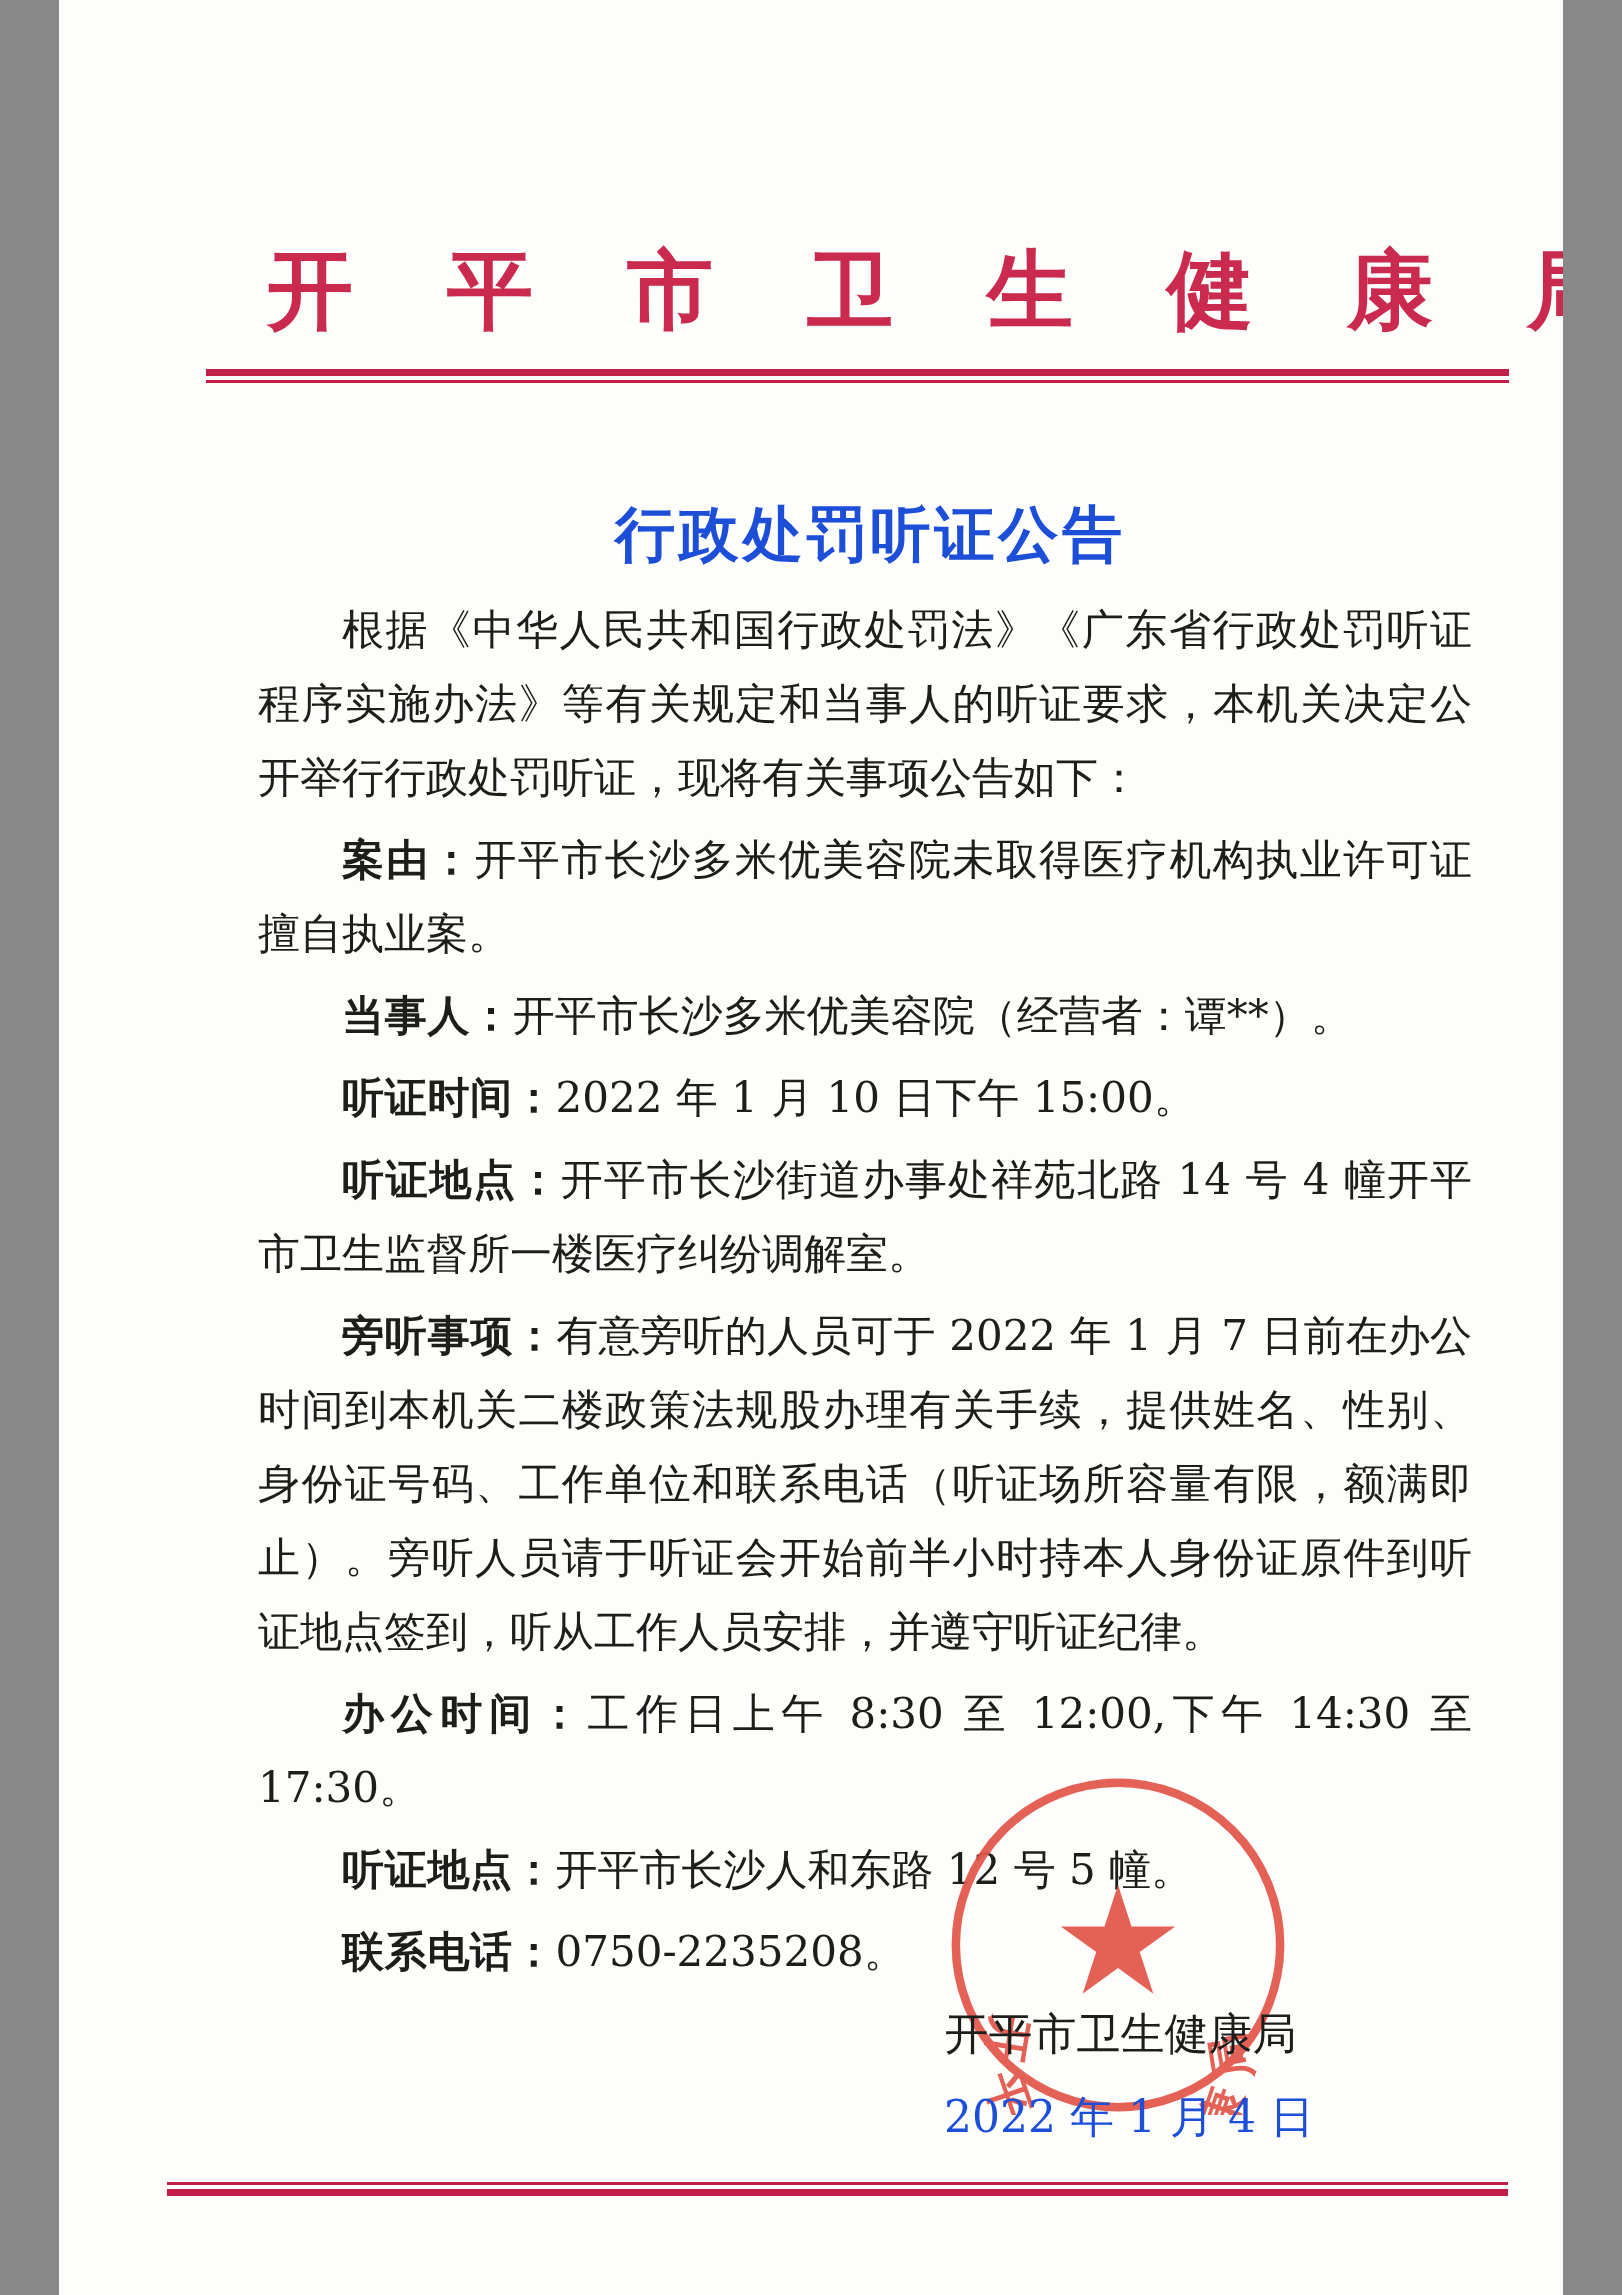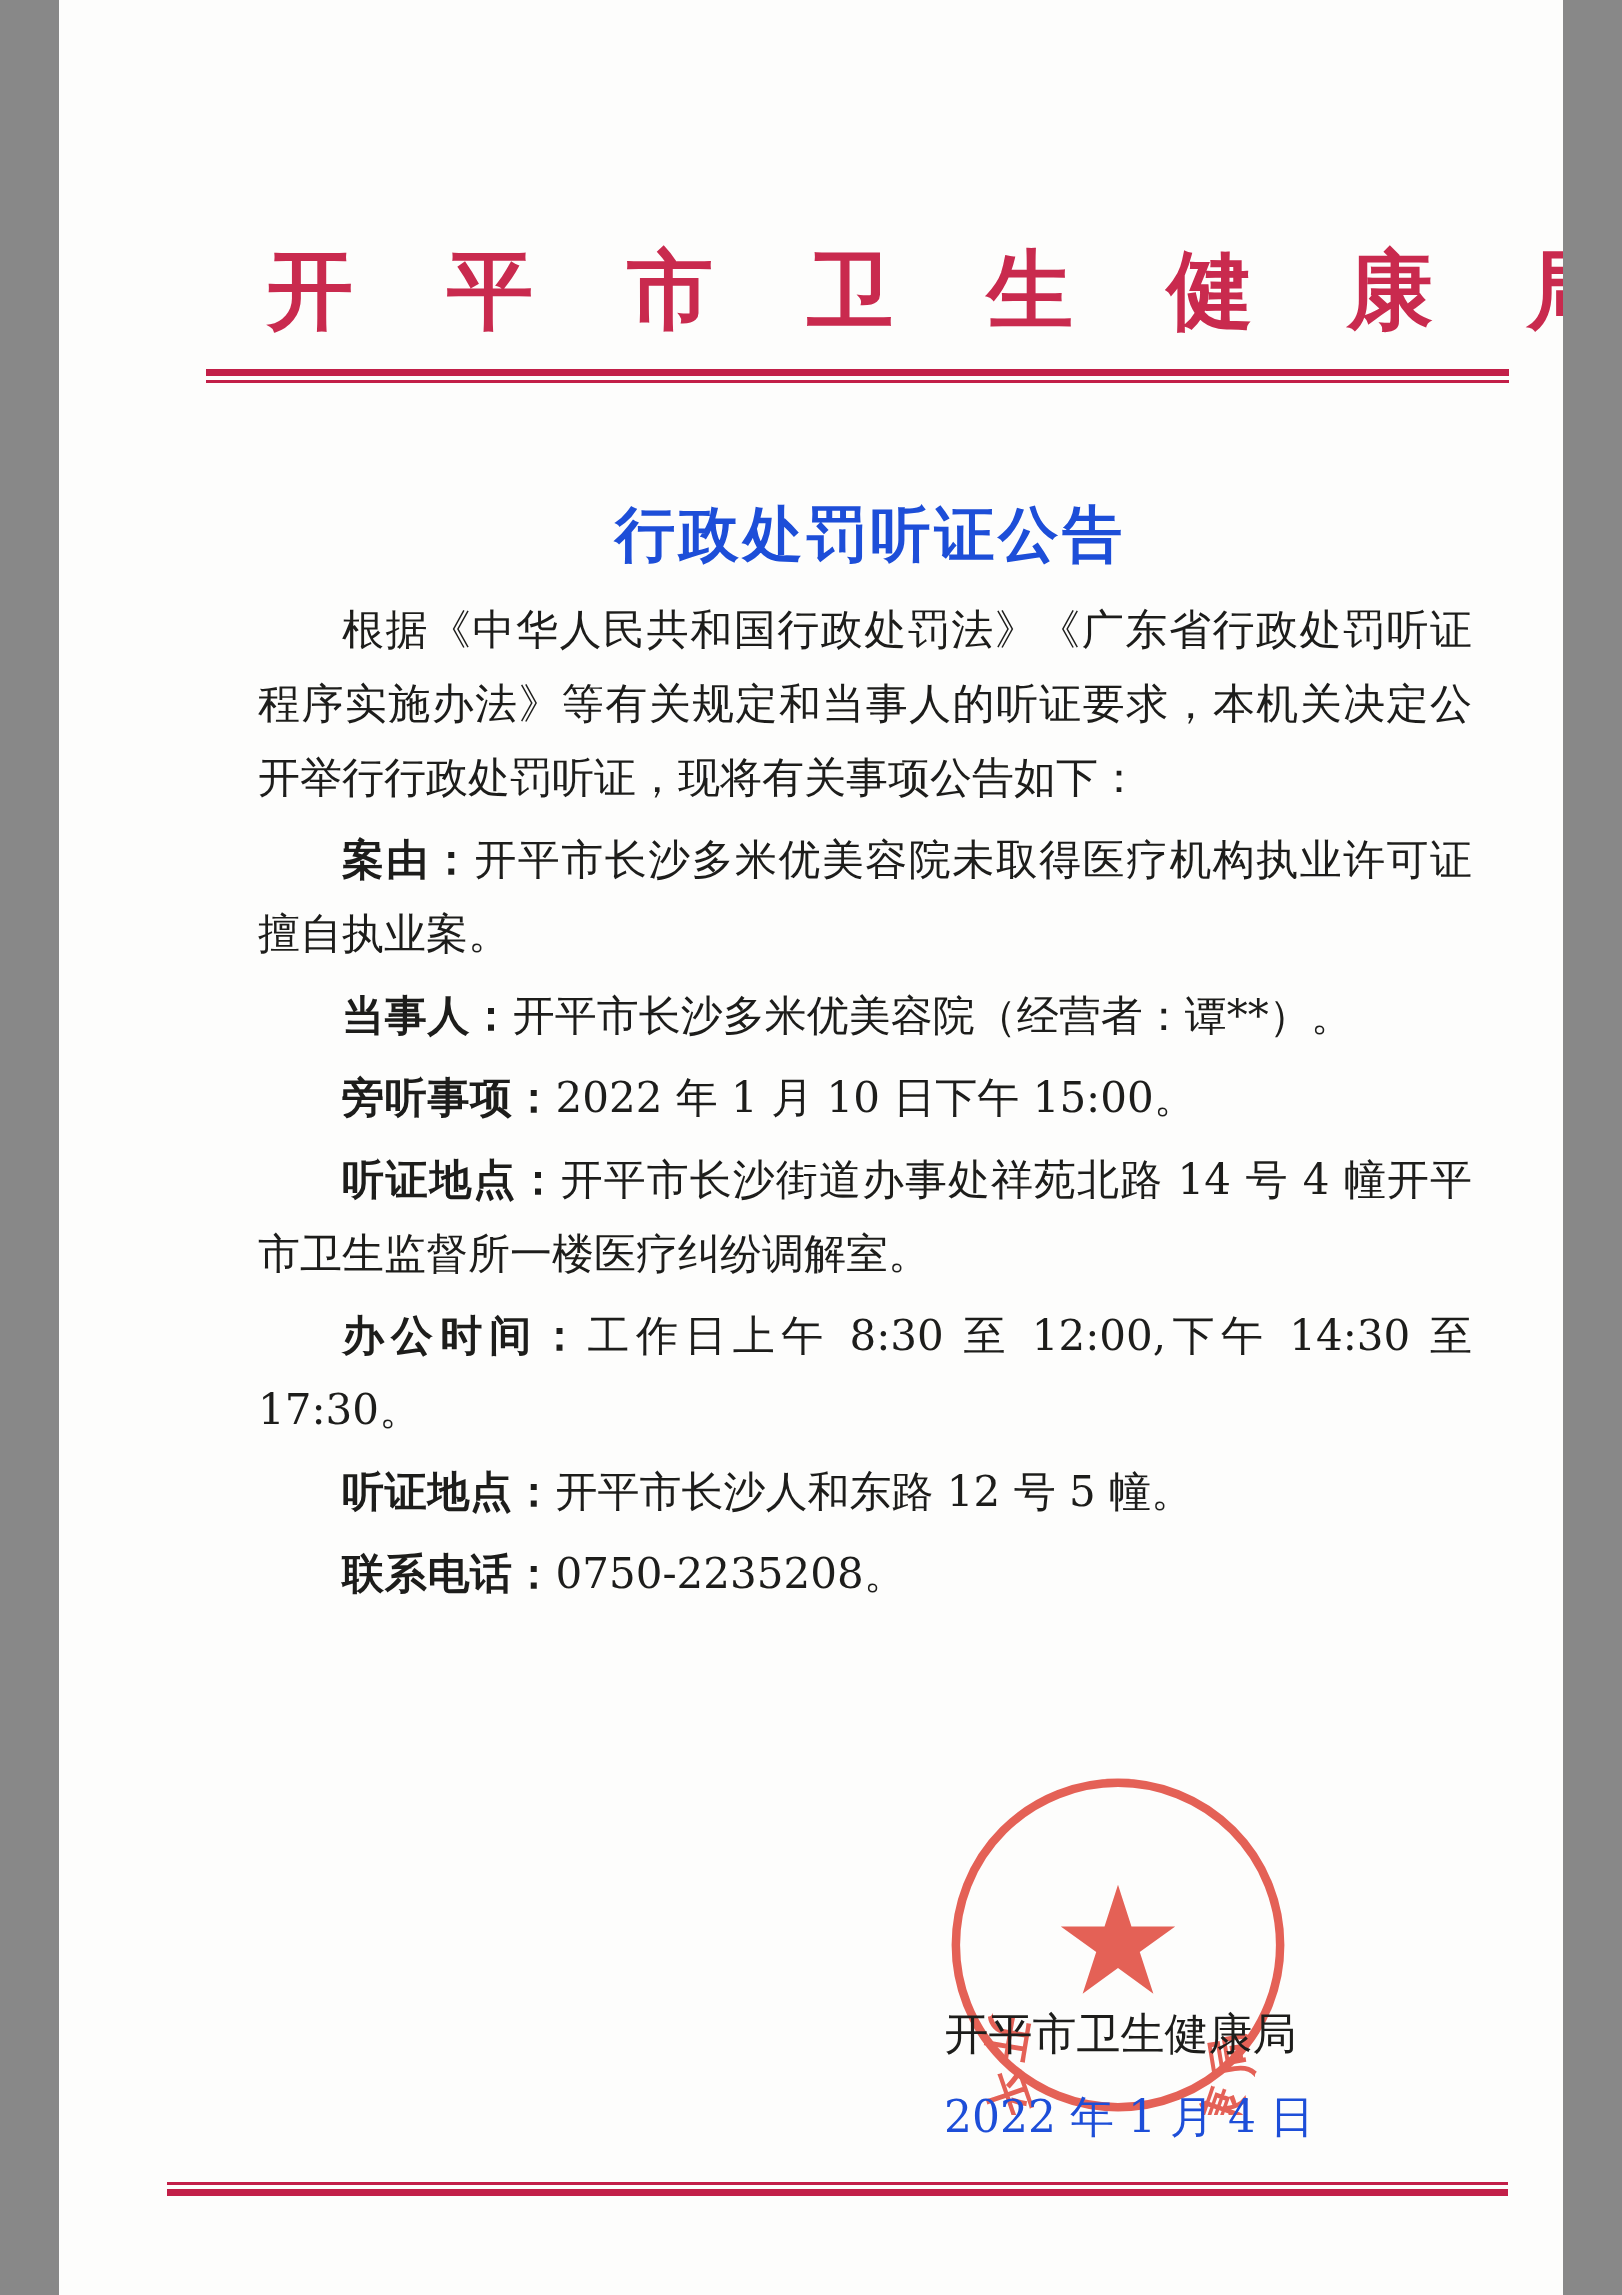--- a/index.html
+++ b/index.html
@@ -74,22 +74,23 @@
   <div class="agency-name">开平市卫生健康局</div>
   <div class="rule head-rule-thick"></div>
   <div class="rule head-rule-thin"></div>
 
   <h1 class="doc-title">行政处罚听证公告</h1>
 
   <main class="doc-body">
     <p><span class="p-label"></span><span>根据《中华人民共和国行政处罚法》《广东省行政处罚听证程序实施办法》等有关规定和当事人的听证要求，本机关决定公开举行行政处罚听证，现将有关事项公告如下：</span></p>
     <p><span class="p-label">案由：</span><span>开平市长沙多米优美容院未取得医疗机构执业许可证擅自执业案。</span></p>
     <p><span class="p-label">当事人：</span><span>开平市长沙多米优美容院（经营者：谭**）。</span></p>
-    <p><span class="p-label">旁听事项：</span><span>2022 年 1 月 10 日下午 15:00。</span></p>
+    <p><span class="p-label">听证时间：</span><span>2022 年 1 月 10 日下午 15:00。</span></p>
     <p><span class="p-label">听证地点：</span><span>开平市长沙街道办事处祥苑北路 14 号 4 幢开平市卫生监督所一楼医疗纠纷调解室。</span></p>
+    <p><span class="p-label">旁听事项：</span><span>有意旁听的人员可于 2022 年 1 月 7 日前在办公时间到本机关二楼政策法规股办理有关手续，提供姓名、性别、身份证号码、工作单位和联系电话（听证场所容量有限，额满即止）。旁听人员请于听证会开始前半小时持本人身份证原件到听证地点签到，听从工作人员安排，并遵守听证纪律。</span></p>
     <p><span class="p-label">办公时间：</span><span>工作日上午 8:30 至 12:00,下午 14:30 至 17:30。</span></p>
     <p><span class="p-label">听证地点：</span><span>开平市长沙人和东路 12 号 5 幢。</span></p>
     <p><span class="p-label">联系电话：</span><span>0750-2235208。</span></p>
   </main>
 
   <div class="seal">
     <svg viewBox="0 0 520 520" xmlns="http://www.w3.org/2000/svg">
       <circle cx="260" cy="260" r="248" fill="none" stroke="#e25449" stroke-width="13"></circle>
       <polygon fill="#e25449" points="260,168 280.6,231.7 347.5,231.6 293.3,270.8 314.1,334.4 260,295 205.9,334.4 226.7,270.8 172.5,231.6 239.4,231.7"></polygon>
       <path id="seal-arc" d="M 85.2 353 A 198 198 0 1 0 434.8 353" fill="none"></path>

